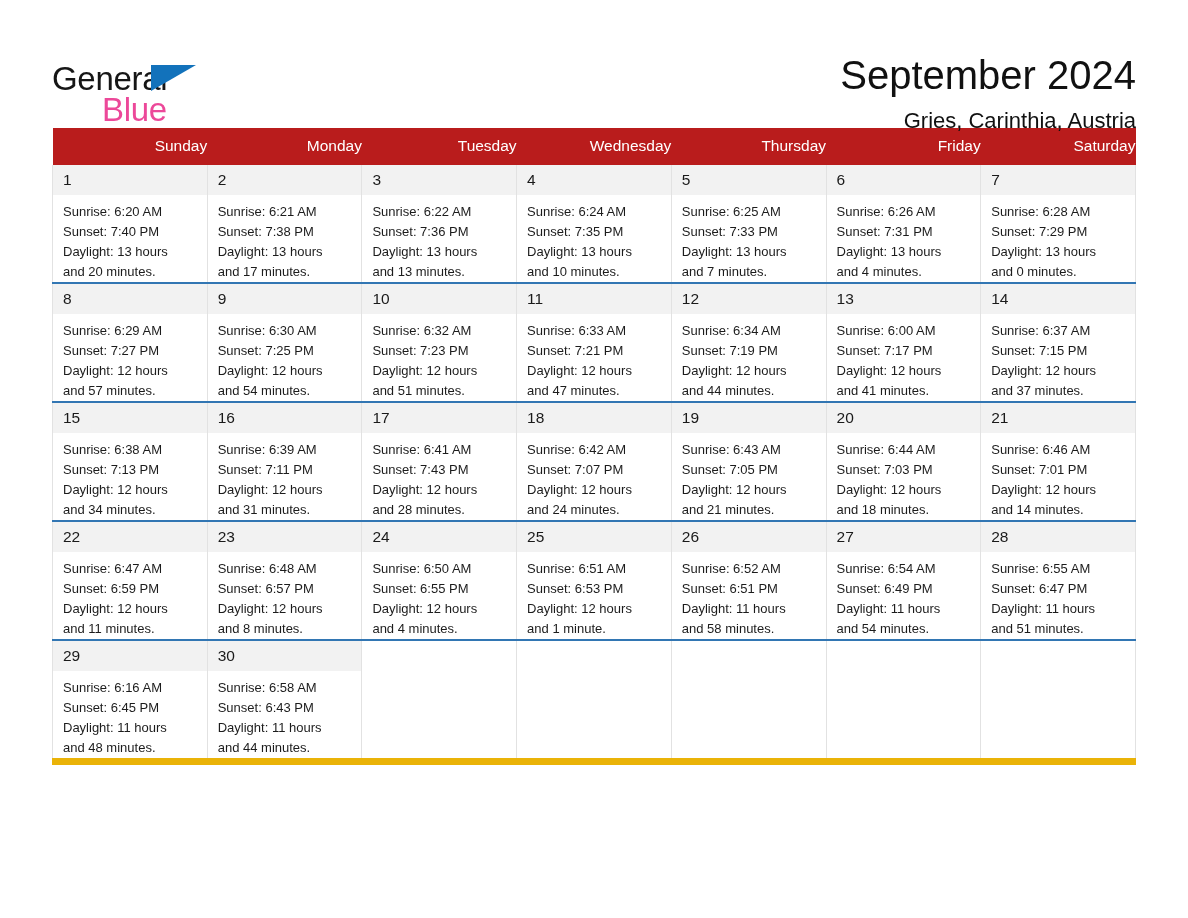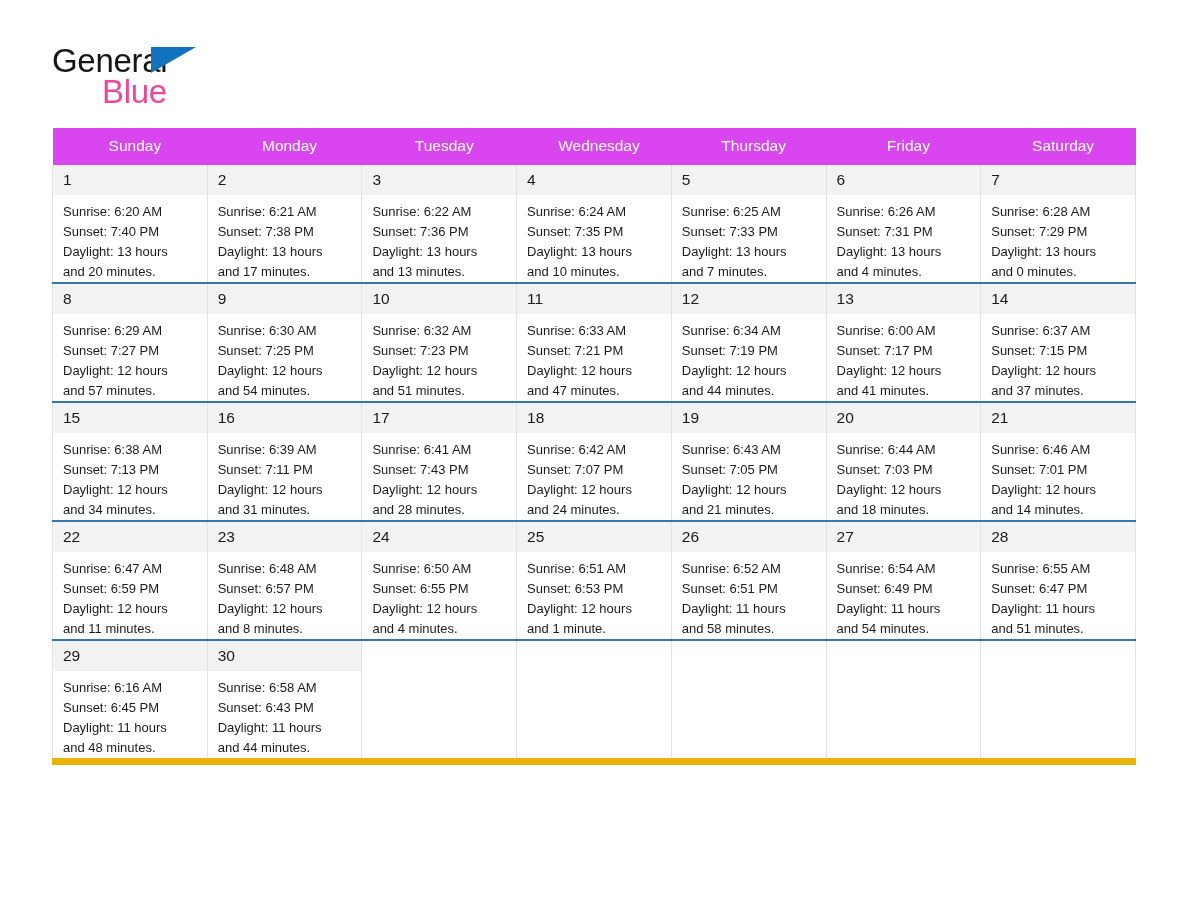--- a/index.html
+++ b/index.html
@@ -18,23 +18,23 @@
     position: relative;
     width: 1188px;
     height: 918px;
     box-sizing: border-box;
     padding: 0 52px;
   }
 
   
   .top {
     display: flex;
-    align-items: flex-end;
+    align-items: flex-start;
     justify-content: space-between;
-    padding-top: 72px;
+    padding-top: 54px;
     height: 104px;
     box-sizing: border-box;
   }
   .logo {
     position: relative;
     width: 150px;
     height: 68px;
     flex: none;
   }
   .logo-general {
@@ -83,25 +83,25 @@
   }
 
   
   .calendar {
     margin-top: 24px;
     width: 1084px;
     border-collapse: collapse;
     table-layout: fixed;
   }
   .calendar th {
-    background: #d946ef;
+    background: #b91c1c;
     color: #ffffff;
     font-size: 15.5px;
     font-weight: normal;
-    text-align: center;
+    text-align: right;
     padding: 8px 0 9px 10px;
     height: 20px;
     border: none;
   }
   .week-row td {
     vertical-align: top;
     padding: 0;
     border-top: 2px solid #3276b3;
     border-left: 1px solid #e2e2e2;
     border-right: 1px solid #e2e2e2;
@@ -144,20 +144,24 @@
 </head>
 <body>
 
 <div class="page">
 
   <div class="top">
     <div class="logo">
       <span class="logo-general">General</span>
       <span class="logo-tri"></span>
       <span class="logo-blue">Blue</span>
+    </div>
+    <div class="titles">
+      <div class="month-title">September 2024</div>
+      <div class="location">Gries, Carinthia, Austria</div>
     </div>
   </div>
 
   <table class="calendar">
     <thead>
       <tr id="weekday-header">
           <th>Sunday</th>
           <th>Monday</th>
           <th>Tuesday</th>
           <th>Wednesday</th>

